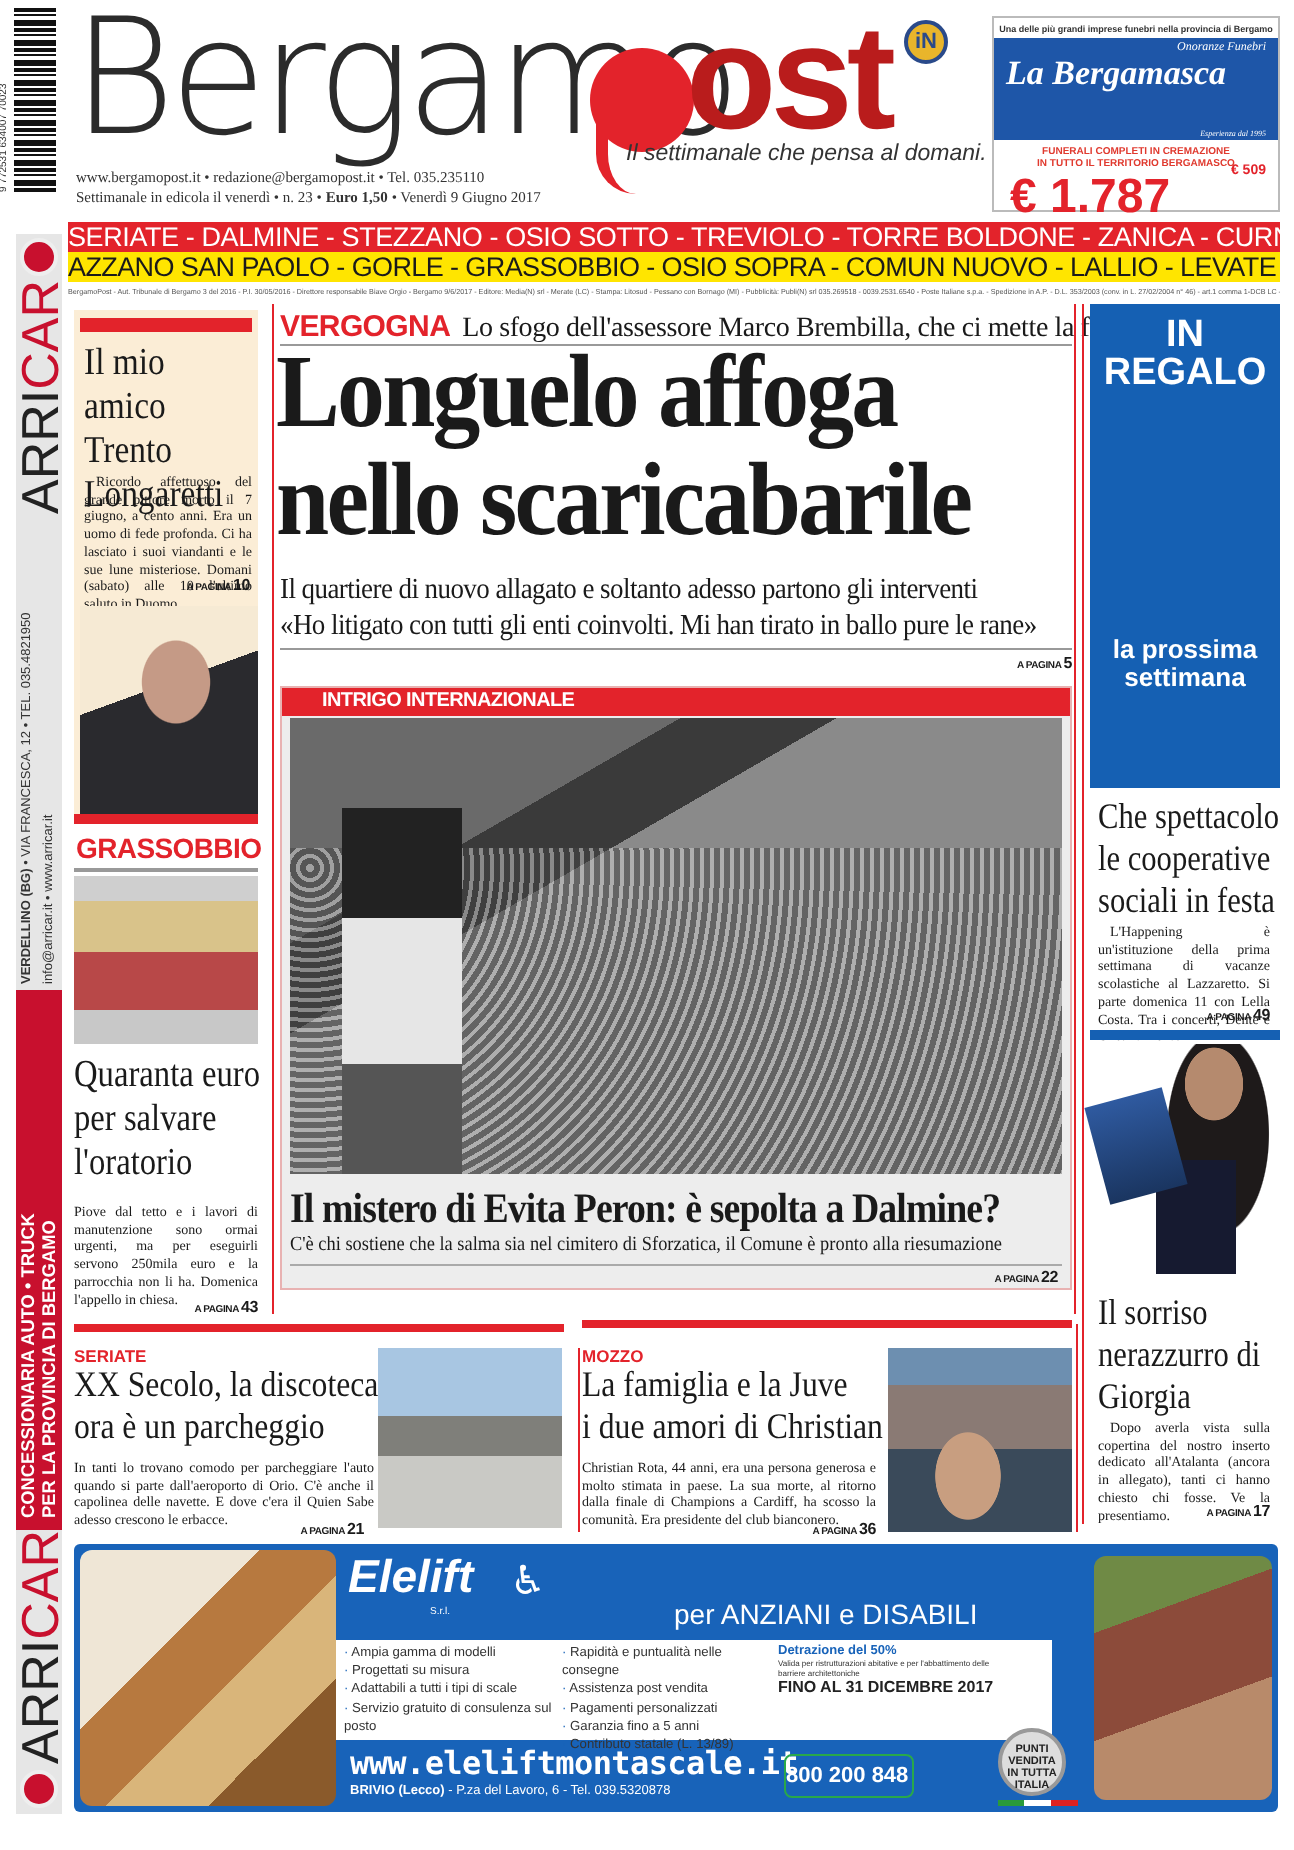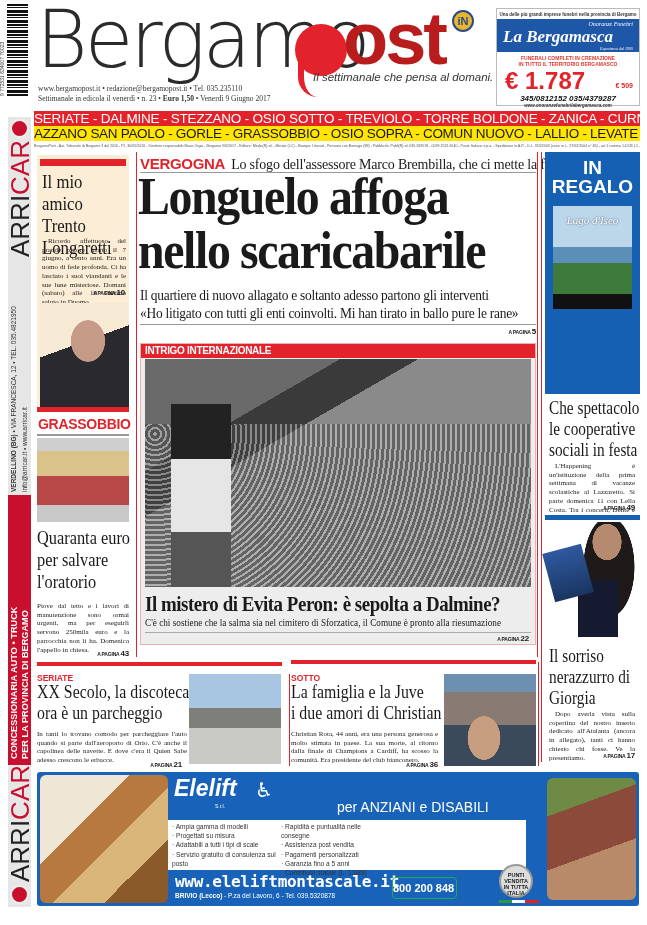--- a/index.html
+++ b/index.html
@@ -16,21 +16,21 @@
 #logo-post{left:343px;top:2px;font:bold 74px/1 "Liberation Sans",sans-serif;color:#b91c1c;letter-spacing:-3px}
 #logo-in{left:452px;top:10px;width:22px;height:22px;border-radius:50%;background:#e9b52b;border:2px solid #2a4a8a;font:bold 11px/18px "Liberation Sans",sans-serif;color:#2a4a8a;text-align:center}
 #tagline{left:313px;top:71px;font:italic 11.5px "Liberation Sans",sans-serif;color:#333}
 #meta1{left:38px;top:84px;font:7.5px "Liberation Serif",serif;color:#333}
 #meta2{left:38px;top:94px;font:7.5px "Liberation Serif",serif;color:#333}
 #meta2 b{font-weight:bold}
 
 
 #ad-funeral{left:496px;top:8px;width:144px;height:98px;border:1px solid #bbb;background:#fff;text-align:center}
 #ad-funeral .top{font:bold 4.5px "Liberation Sans",sans-serif;color:#333;margin-top:3px}
-#ad-funeral .box{margin:2px 0 0;height:33px;background:#1e56a8;color:#fff;position:relative}
+#ad-funeral .box{margin:2px 0 0;height:51px;background:#1e56a8;color:#fff;position:relative}
 #ad-funeral .box .a{position:absolute;right:6px;top:2px;font:italic 6px "Liberation Serif",serif}
 #ad-funeral .box .b{position:absolute;left:6px;top:8px;font:italic bold 17px "Liberation Serif",serif}
 #ad-funeral .box .c{position:absolute;right:6px;bottom:1px;font:italic 4px "Liberation Serif",serif}
 #ad-funeral .red{font:bold 5px "Liberation Sans",sans-serif;color:#e03a2f;margin-top:3px;line-height:1.25}
 #ad-funeral .price{font:bold 24px/1 "Liberation Sans",sans-serif;color:#e3232b;margin-top:1px;text-align:left;padding-left:8px}
 #ad-funeral .price small{font:bold 7px "Liberation Sans",sans-serif;color:#e3232b;position:absolute;right:6px;top:73px}
 #ad-funeral .phones{font:italic bold 8px "Liberation Sans",sans-serif;color:#111;margin-top:1px}
 #ad-funeral .web{font:italic bold 4.5px "Liberation Sans",sans-serif;color:#333}
 
 
@@ -75,21 +75,21 @@
 #main-frame{left:136px;top:152px;width:402px;height:505px;border-left:1.5px solid #e3232b;border-right:1.5px solid #e3232b}
 #kicker-row{left:140px;top:155px;width:396px;height:18px;border-bottom:1.5px solid #999;white-space:nowrap}
 #kicker-row .k{font:bold 15px "Liberation Sans",sans-serif;color:#e3232b;letter-spacing:-.3px}
 #kicker-row .s{font:14px "Liberation Serif",serif;margin-left:6px;letter-spacing:-.2px}
 #headline{left:138px;top:170px;font:bold 52px/54px "Liberation Serif",serif;letter-spacing:-1.5px;transform:scaleX(.92);transform-origin:left;white-space:nowrap}
 #subhead{left:140px;top:286px;width:400px;font:14.5px/18px "Liberation Serif",serif;letter-spacing:-.3px;transform:scaleX(.93);transform-origin:left;white-space:nowrap}
 #main-apag-line{left:140px;top:324px;width:396px;height:1px;background:#999}
 #main-apag{left:480px;top:327px;width:56px}
 
 #intrigo{left:140px;top:343px;width:396px;height:302px;background:#ededed;border:1px solid #e8b2b2}
-#intrigo .kick{height:14px;background:#e3232b;color:#fff;font:bold 10px/14px "Liberation Sans",sans-serif;padding-left:4px;letter-spacing:-.3px}
+#intrigo .kick{height:14px;background:#e3232b;color:#fff;font:bold 10px/14px "Liberation Sans",sans-serif;padding-left:20px;letter-spacing:-.3px}
 #intrigo .photo{position:absolute;left:4px;top:15px;width:386px;height:228px;background:
  radial-gradient(ellipse 30px 40px at 70px 75px,#ddd 0 50%,transparent 52%),
  linear-gradient(150deg,#6a6a6a 0 25%,#3a3a3a 25% 35%,#8a8a8a 35% 100%);filter:grayscale(1)}
 #intrigo .crowd{position:absolute;left:4px;top:80px;width:386px;height:163px;background:repeating-radial-gradient(circle at 10px 10px,#ccc 0 2px,#444 2px 5px);opacity:.55}
 #intrigo .speaker{position:absolute;left:30px;top:60px;width:60px;height:183px;background:linear-gradient(180deg,#222 0 30%,#e6e6e6 30% 70%,#555 70%)}
 #intrigo h3{position:absolute;left:4px;top:248px;font:bold 21px/24px "Liberation Serif",serif;letter-spacing:-.5px;transform:scaleX(.9);transform-origin:left;white-space:nowrap}
 #intrigo .sub{position:absolute;left:4px;top:273px;font:10px "Liberation Serif",serif;transform:scaleX(.92);transform-origin:left;white-space:nowrap}
 #intrigo .line{position:absolute;left:4px;top:288px;width:386px;height:1px;background:#aaa}
 #intrigo .apag{position:absolute;right:6px;top:290px}
 
@@ -237,23 +237,21 @@
   <h3>Il mistero di Evita Peron: è sepolta a Dalmine?</h3>
   <div class="sub">C'è chi sostiene che la salma sia nel cimitero di Sforzatica, il Comune è pronto alla riesumazione</div>
   <div class="line"></div>
   <div class="apag"><span>A PAGINA</span> <b>22</b></div>
 </div>
 <div id="main-redline" class="abs"></div>
 
 <div id="right-frame" class="abs"></div>
 <div id="regalo" class="abs">
   <h2><span>IN</span><br><span>REGALO</span></h2>
-  <div class="cover">
-      <span>Lago d'Iseo</span>
-    </div>
+  <div class="t1"><span>la prossima</span><br><span>settimana</span></div>
 </div>
 <div id="spettacolo" class="abs">Che spettacolo le cooperative sociali in festa</div>
 <div id="spettacolo-text" class="abs">L'Happening è un'istituzione della prima settimana di vacanze scolastiche al Lazzaretto. Si parte domenica 11 con Lella Costa. Tra i concerti, Dente e Cristina Donà.</div>
 <div id="spettacolo-apag" class="abs apag"><span>A PAGINA</span> <b>49</b></div>
 
 <div id="giorgia-bar" class="abs"></div>
 <div id="giorgia-photo" class="abs"></div>
 <div id="giorgia-dress" class="abs"></div>
 <div id="giorgia-mag" class="abs"></div>
 <div id="sorriso" class="abs">Il sorriso nerazzurro di Giorgia</div>
@@ -263,21 +261,21 @@
 <div id="seriate-kicker" class="abs">SERIATE</div>
 <div id="seriate-title" class="abs">
     <div>XX Secolo, la discoteca</div>
     <div>ora è un parcheggio</div>
   </div>
 <div id="seriate-text" class="abs">In tanti lo trovano comodo per parcheggiare l'auto quando si parte dall'aeroporto di Orio. C'è anche il capolinea delle navette. E dove c'era il Quien Sabe adesso crescono le erbacce.</div>
 <div id="seriate-apag" class="abs apag"><span>A PAGINA</span> <b>21</b></div>
 <div id="seriate-photo" class="abs"></div>
 
 <div id="mozzo-sep" class="abs"></div>
-<div id="mozzo-kicker" class="abs">SOTTO</div>
+<div id="mozzo-kicker" class="abs">MOZZO</div>
 <div id="mozzo-title" class="abs">
     <div>La famiglia e la Juve</div>
     <div>i due amori di Christian</div>
   </div>
 <div id="mozzo-text" class="abs">Christian Rota, 44 anni, era una persona generosa e molto stimata in paese. La sua morte, al ritorno dalla finale di Champions a Cardiff, ha scosso la comunità. Era presidente del club bianconero.</div>
 <div id="mozzo-apag" class="abs apag"><span>A PAGINA</span> <b>36</b></div>
 <div id="mozzo-photo" class="abs"></div>
 <div id="bottom-frame-r" class="abs"></div>
 
 <div id="elelift" class="abs">
@@ -293,19 +291,24 @@
     <li>Adattabili a tutti i tipi di scale</li>
     <li>Servizio gratuito di consulenza sul posto</li>
   </ul>
   <ul class="l2">
     <li>Rapidità e puntualità nelle consegne</li>
     <li>Assistenza post vendita</li>
     <li>Pagamenti personalizzati</li>
     <li>Garanzia fino a 5 anni</li>
     <li>Contributo statale (L. 13/89)</li>
   </ul>
+  <div class="abs l3" style="position:absolute;left:352px;top:50px;width:110px">
+    <div class="detr">Detrazione del 50%</div>
+    <div class="detr-s">Valida per ristrutturazioni abitative e per l'abbattimento delle barriere architettoniche</div>
+    <div class="fino">FINO AL 31 DICEMBRE 2017</div>
+  </div>
   <div class="web">www.eleliftmontascale.it</div>
   <div class="addr"><b>BRIVIO (Lecco)</b><span> - P.za del Lavoro, 6 - Tel. 039.5320878</span></div>
   <div class="phone">800 200 848</div>
   <div class="punti">PUNTI VENDITA IN TUTTA ITALIA</div>
   <div class="flag"></div>
   <div class="img2"></div>
 </div>
 
 </body></html>

